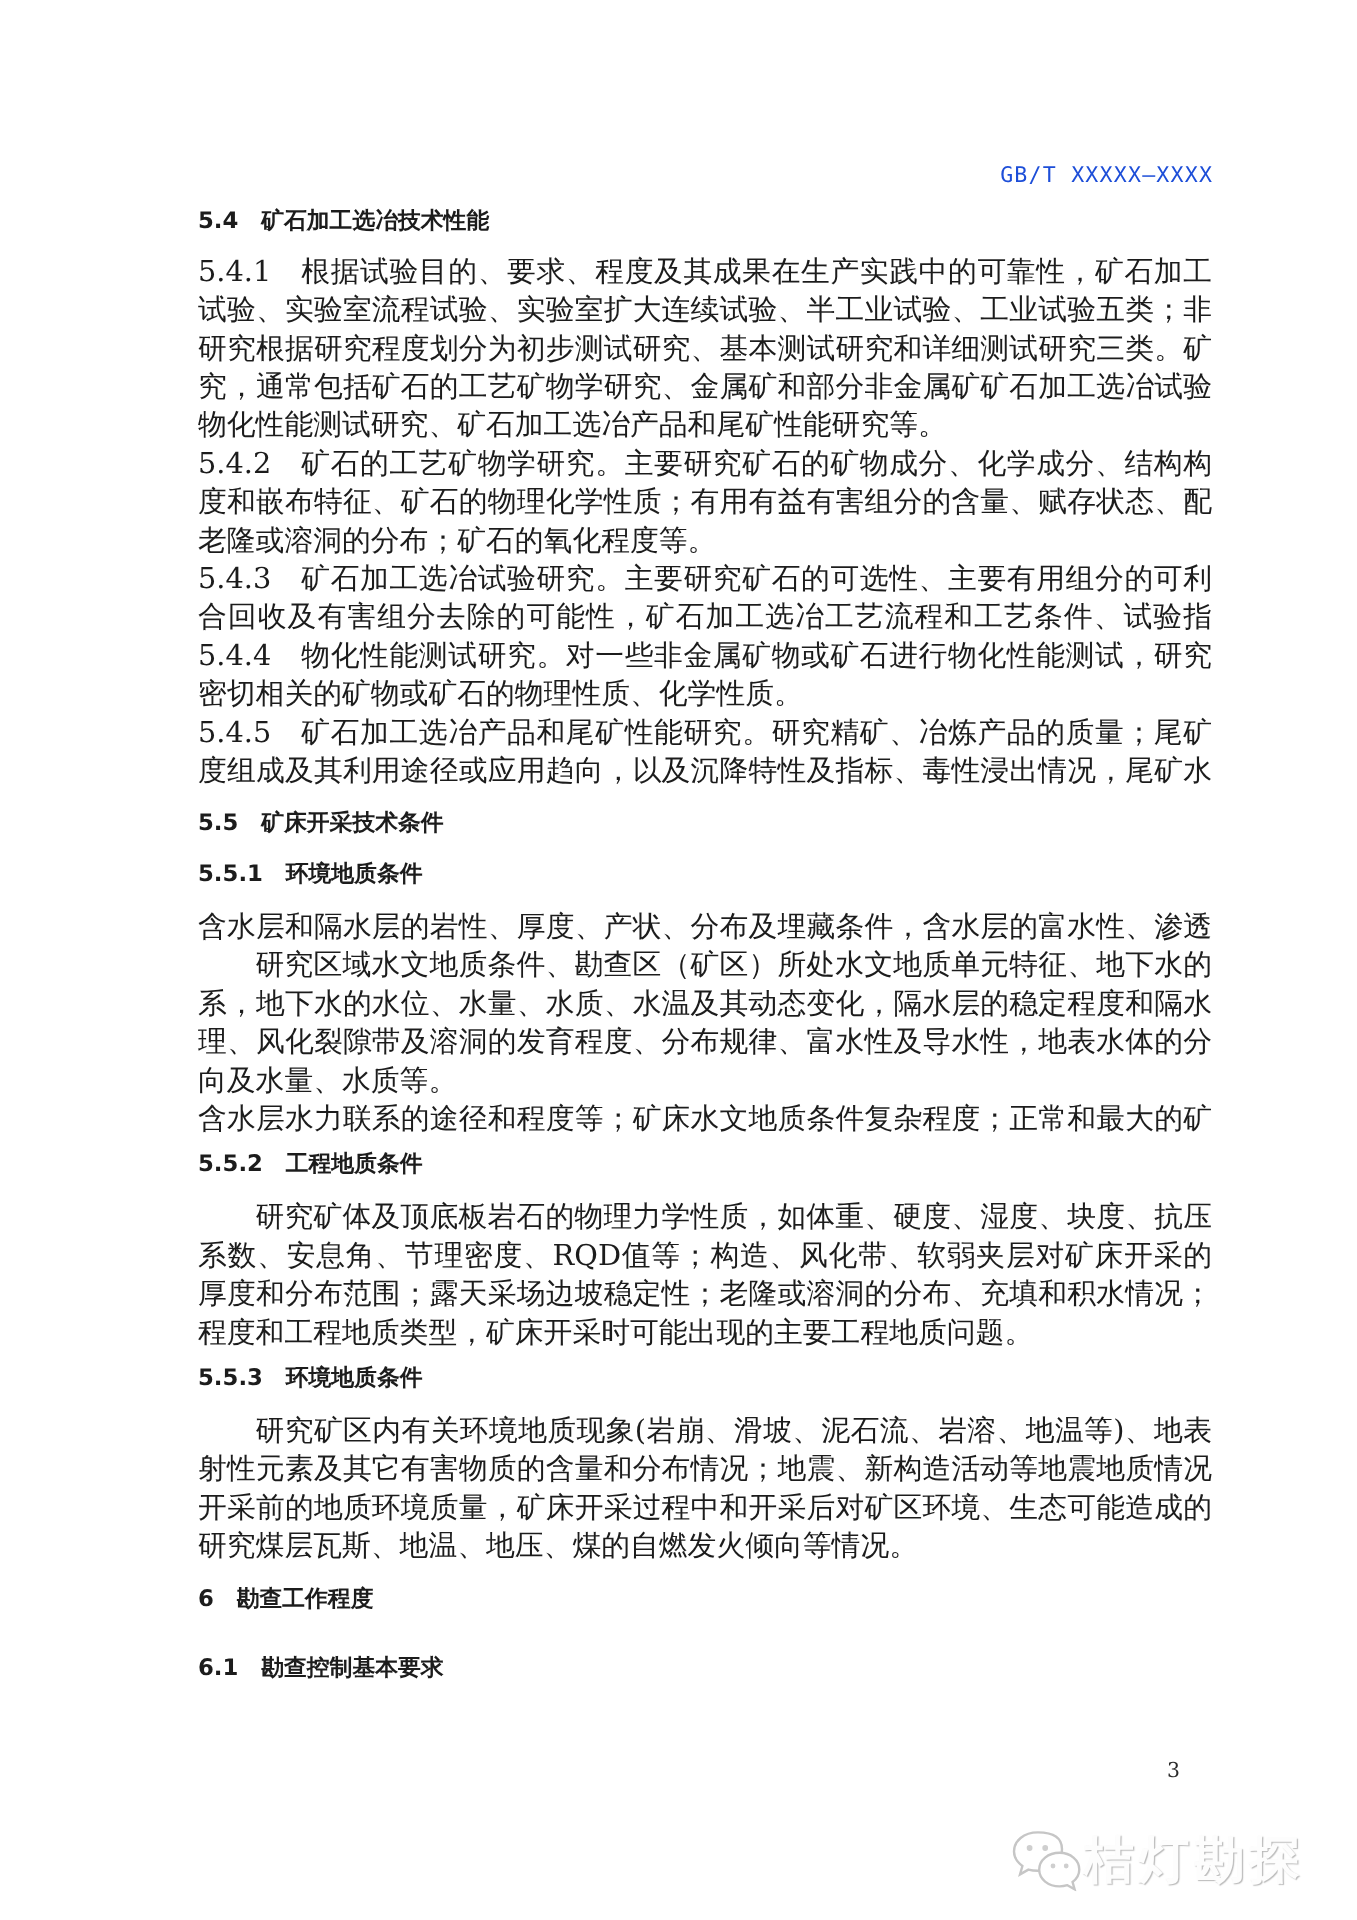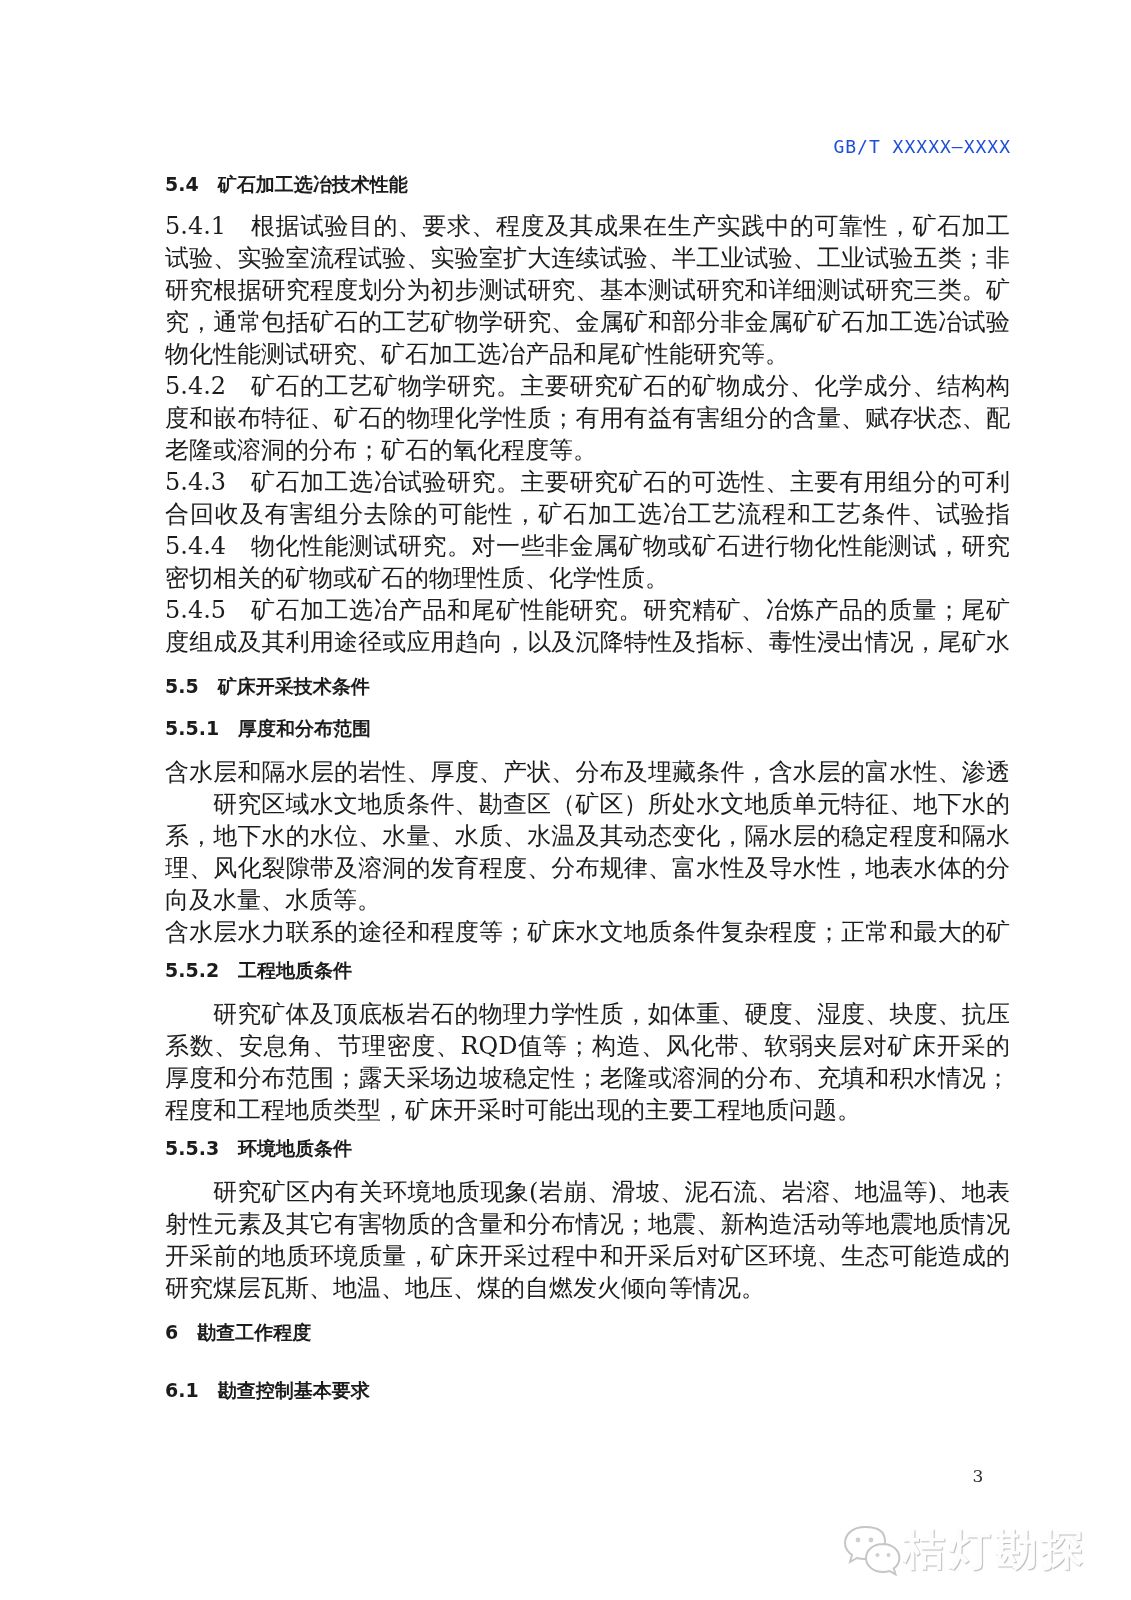--- a/index.html
+++ b/index.html
@@ -107,21 +107,21 @@
       </div>
       <div class="para">
         <div class="line">5.4.4　物化性能测试研究。对一些非金属矿物或矿石进行物化性能测试，研究与矿产品工艺技术性能</div>
         <div class="line last">密切相关的矿物或矿石的物理性质、化学性质。</div>
       </div>
       <div class="para">
         <div class="line">5.4.5　矿石加工选冶产品和尾矿性能研究。研究精矿、冶炼产品的质量；尾矿的矿物成分、品位、粒</div>
         <div class="line last">度组成及其利用途径或应用趋向，以及沉降特性及指标、毒性浸出情况，尾矿水的净化及处理措施。</div>
       </div>
       <div class="h2">5.5　矿床开采技术条件</div>
-      <div class="h3">5.5.1　厚度和分布范围</div>
+      <div class="h3">5.5.1　环境地质条件</div>
       <div class="para">
         <div class="line">含水层和隔水层的岩性、厚度、产状、分布及埋藏条件，含水层的富水性、渗透性，含水层间的水力联</div>
         <div class="line indent">研究区域水文地质条件、勘查区（矿区）所处水文地质单元特征、地下水的补给、径流、排泄条件；</div>
         <div class="line">系，地下水的水位、水量、水质、水温及其动态变化，隔水层的稳定程度和隔水程度；断层破碎带、节</div>
         <div class="line">理、风化裂隙带及溶洞的发育程度、分布规律、富水性及导水性，地表水体的分布及其与矿床主要充水</div>
         <div class="line last">向及水量、水质等。</div>
         <div class="line">含水层水力联系的途径和程度等；矿床水文地质条件复杂程度；正常和最大的矿坑涌水量；供水水源方</div>
       </div>
       <div class="h3">5.5.2　工程地质条件</div>
       <div class="para">

